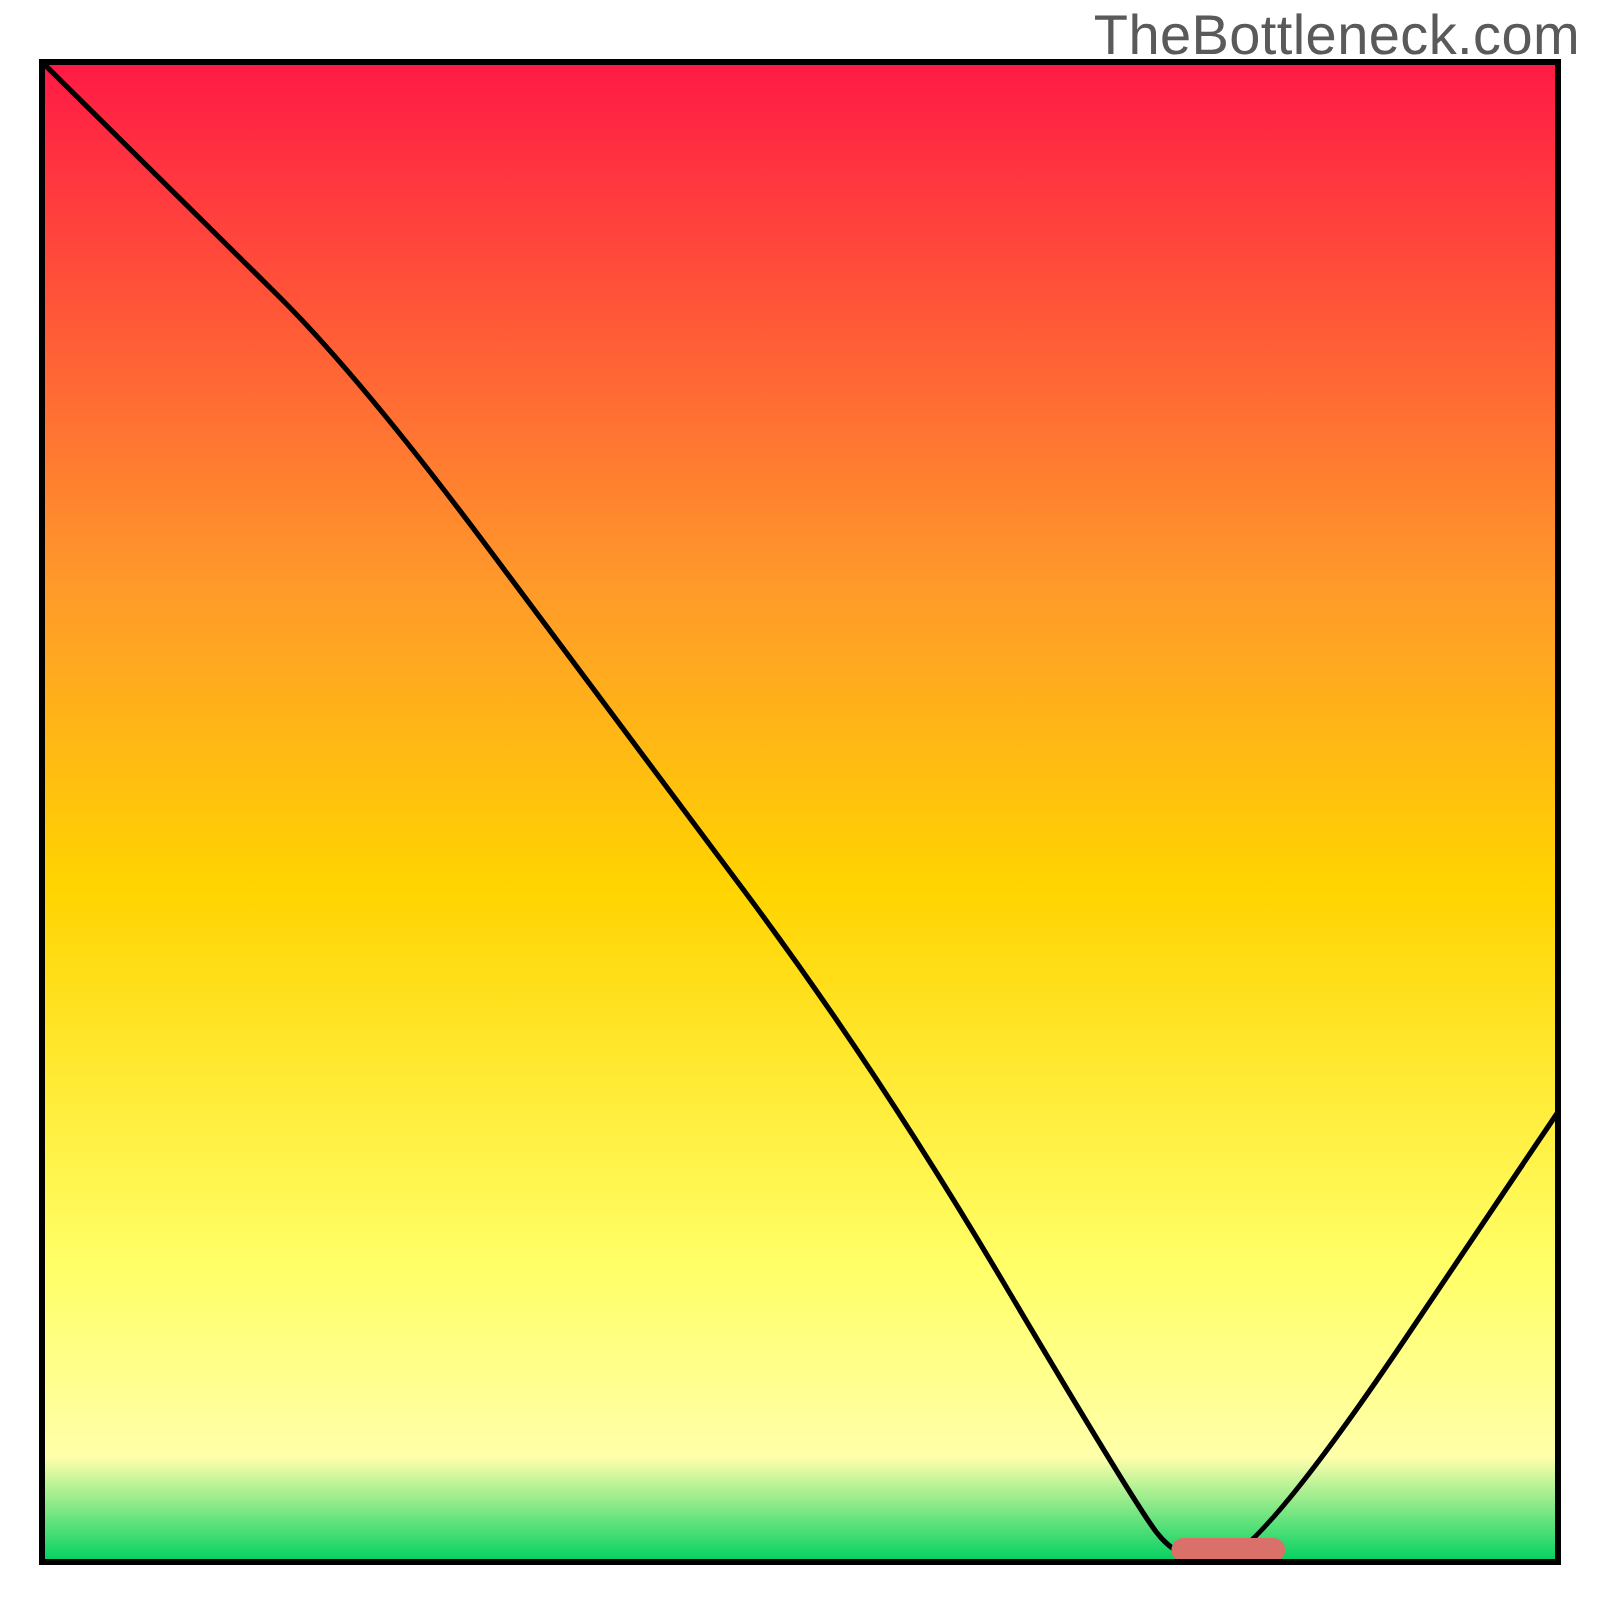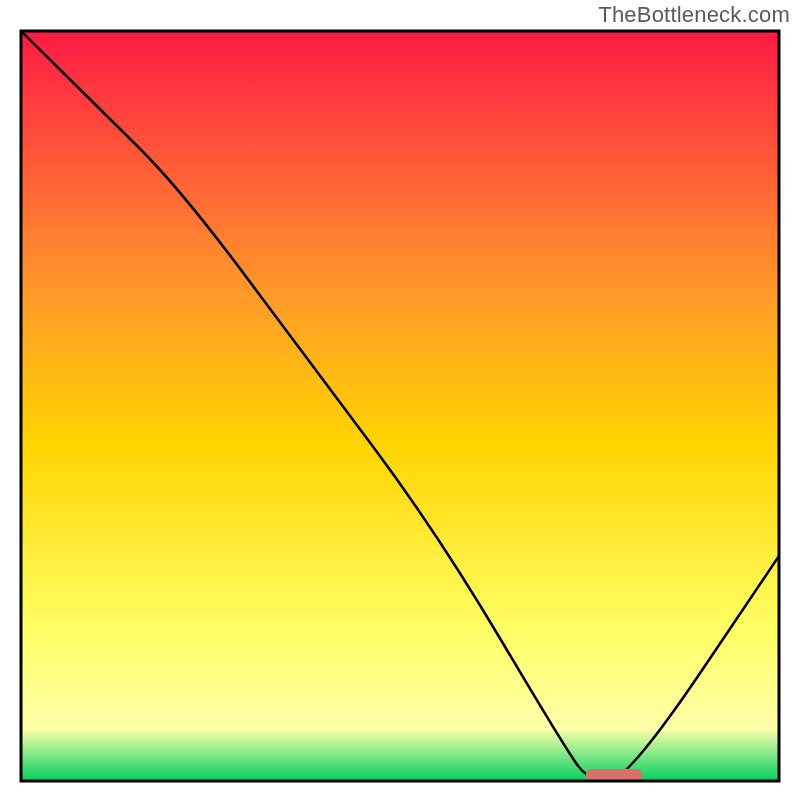--- a/index.html
+++ b/index.html
@@ -12,21 +12,21 @@
   }
   .wrap {
     position: relative;
     width: 800px;
     height: 800px;
   }
   .attribution {
     position: absolute;
     top: 2px;
     right: 10px;
-    font-size: 22px;
+    font-size: 28px;
     font-weight: 500;
     color: #5a5a5a;
     letter-spacing: 0.2px;
   }
   svg {
     display: block;
   }
 </style>
 </head>
 <body>

